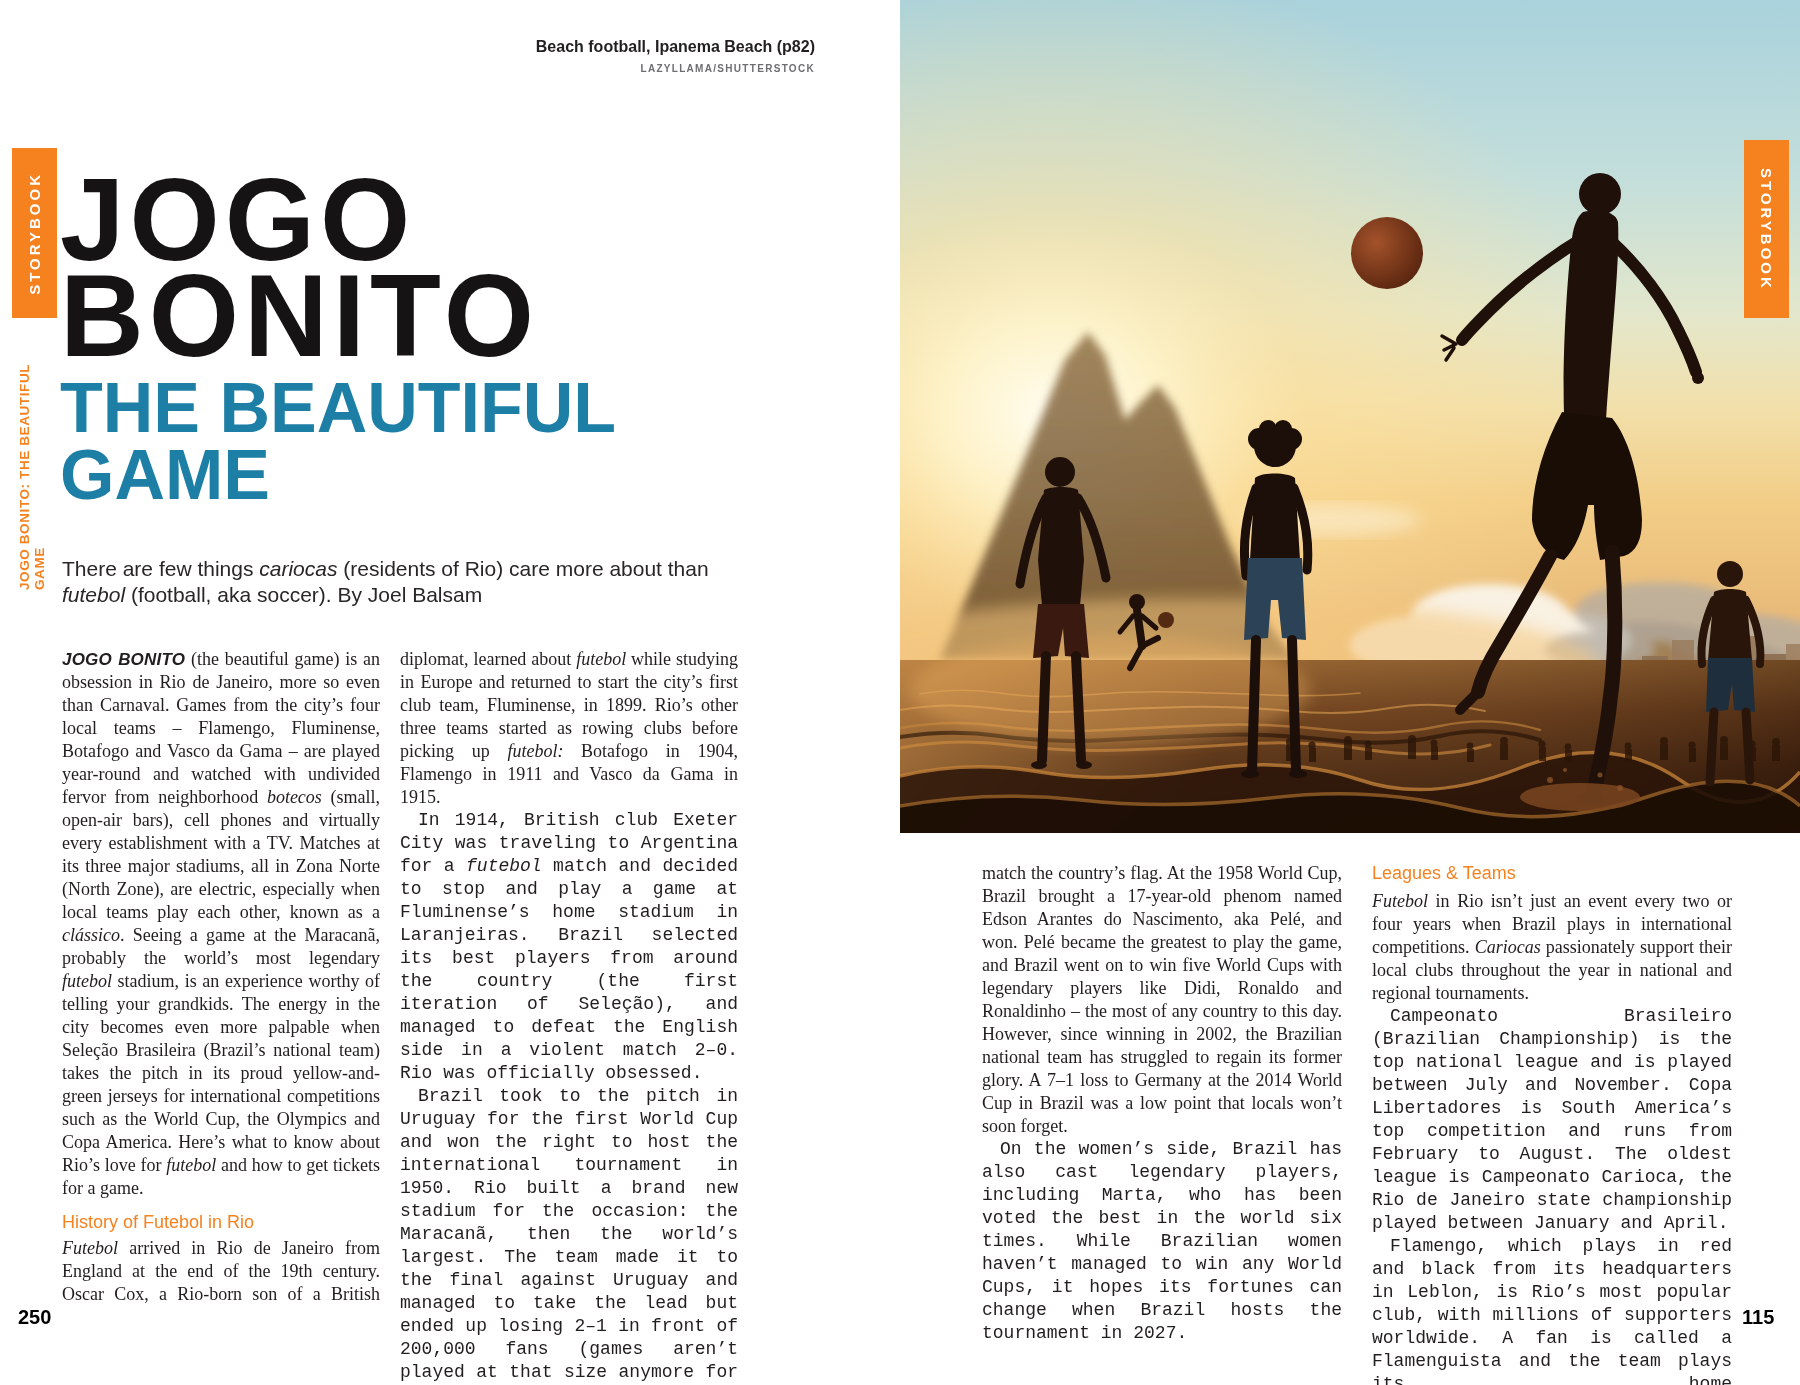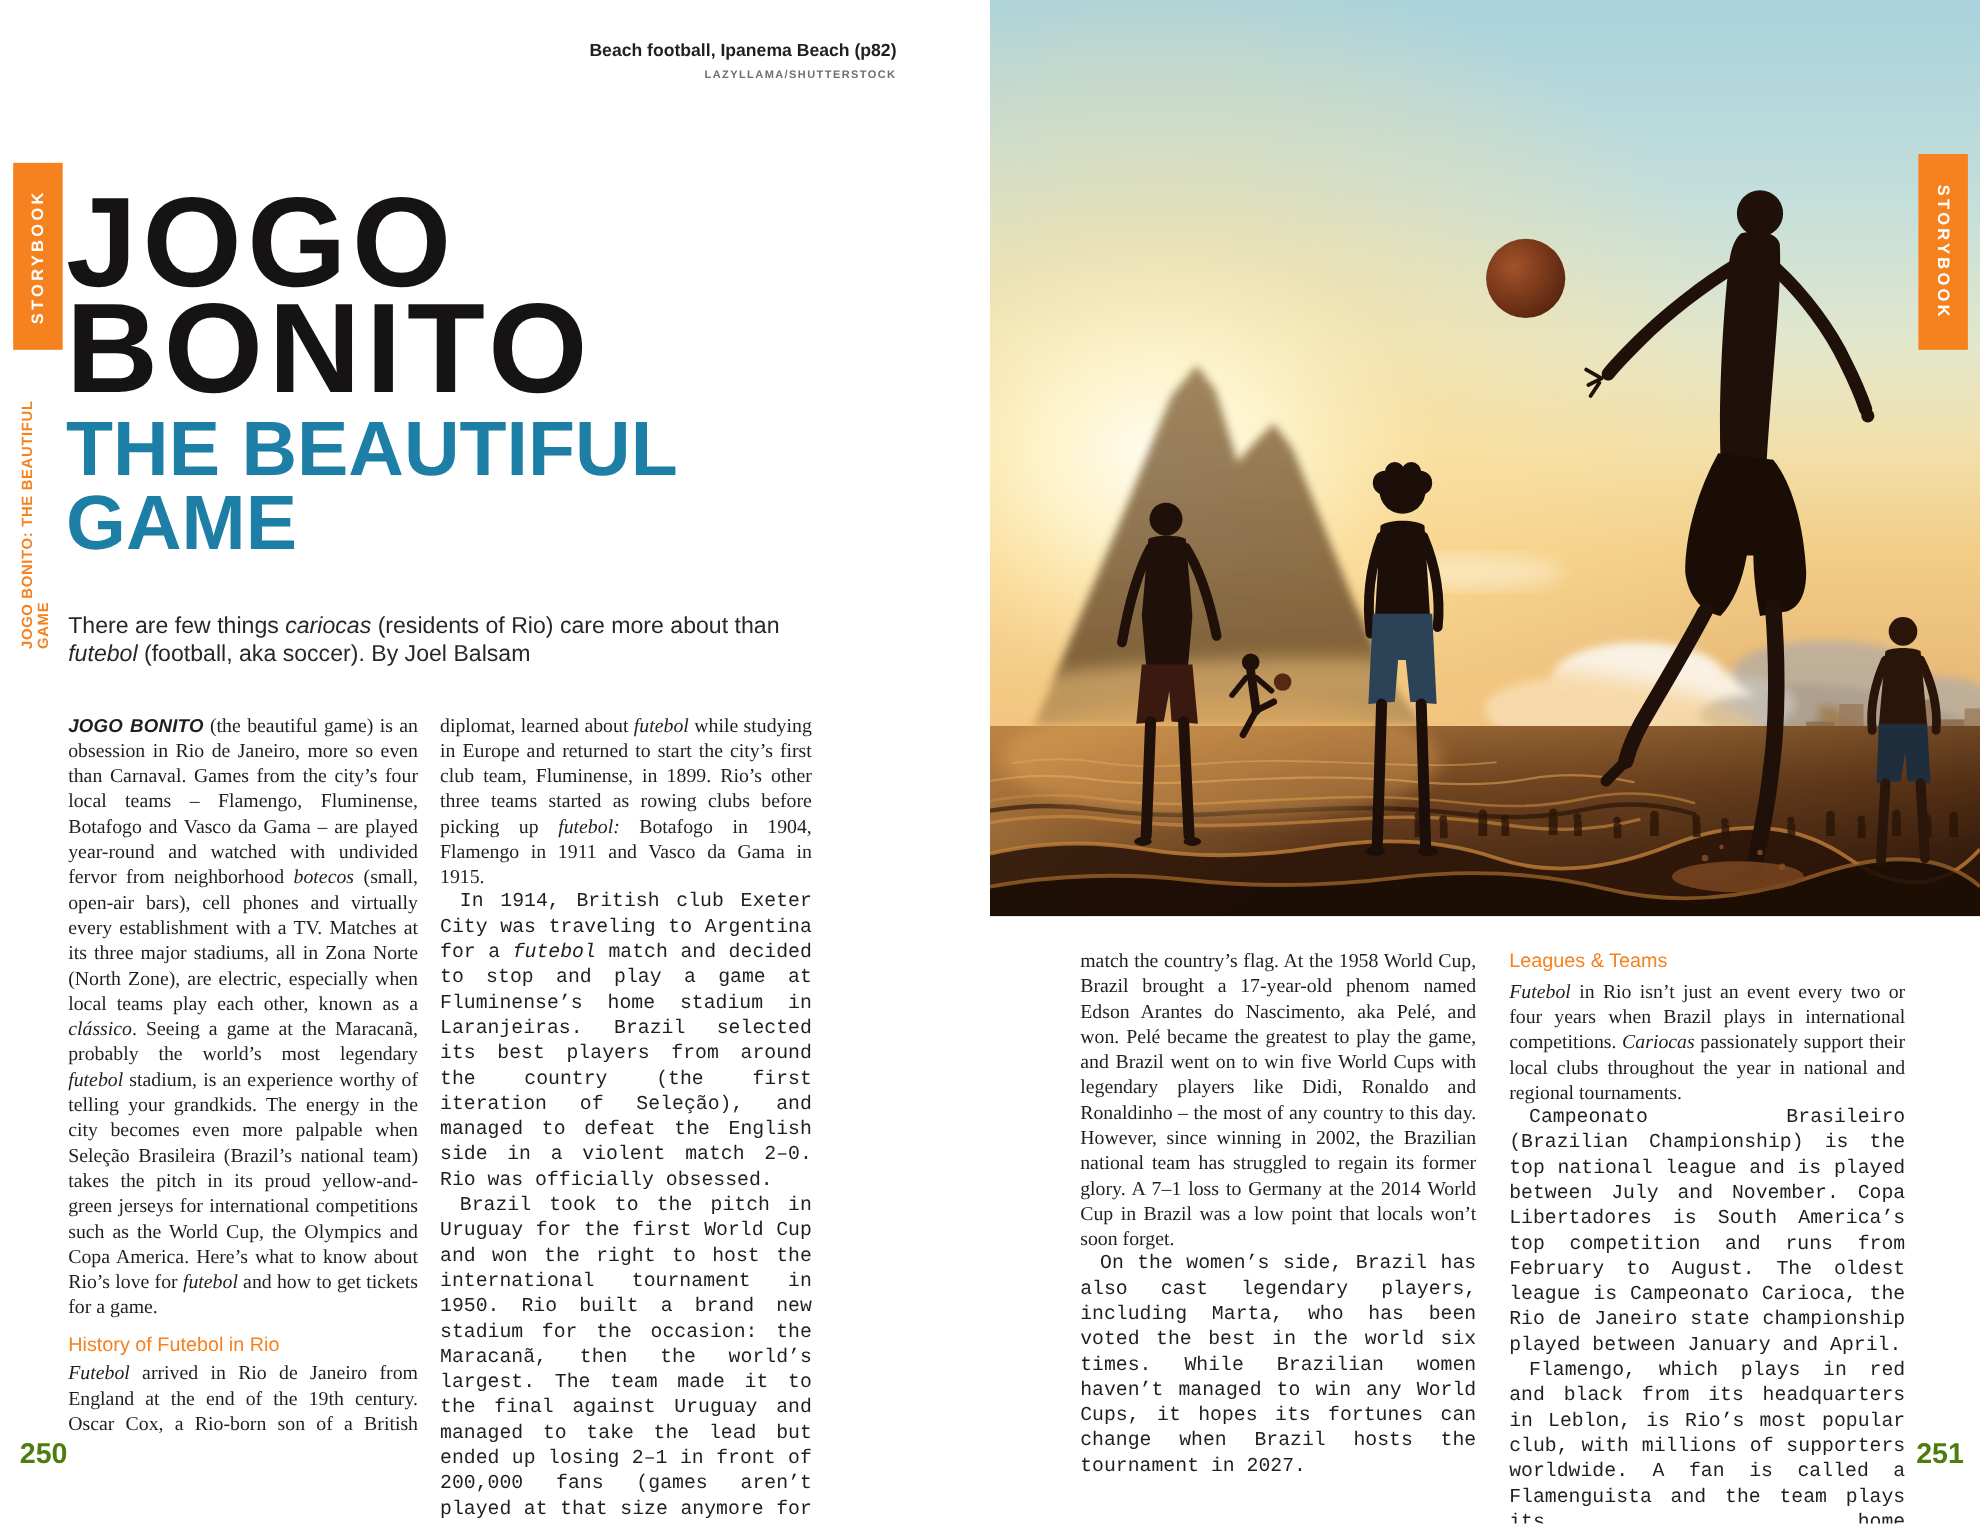--- a/index.html
+++ b/index.html
@@ -47,21 +47,21 @@
             color:var(--orange); margin:13px 0 5px; }
   .col h3:first-child { margin-top:2px; margin-bottom:7px; }
   .col em { font-style:italic; }
   .col1 { left:62px;   top:648px; width:318px; }
   .col2 { left:400px;  top:648px; width:338px; }
   .col3 { left:982px;  top:862px; width:360px; }
   .col4 { left:1372px; top:862px; width:360px; }
   .leadin { font-family:"Liberation Sans", sans-serif; font-style:italic; font-weight:700;
             font-size:17px; letter-spacing:.2px; }
 
-  .pagenum { position:absolute; font-weight:700; font-size:26px; color:#4d7c0f; }
+  .pagenum { position:absolute; font-weight:700; font-size:20px; color:#000000; }
   .pn-left  { left:18px;   top:1306px; }
   .pn-right { left:1742px; top:1306px; }
 
   .photo { position:absolute; left:900px; top:0; width:900px; height:833px; overflow:hidden; background:#c8dfdd; }
   .photo svg { display:block; }
 </style>
 </head>
 <body>
 
 <div class="spread">
@@ -307,15 +307,15 @@
   <div class="col col3">
       <p><span>match the country’s flag. At the 1958 World Cup, Brazil brought a 17-year-old phenom named Edson Arantes do Nascimento, aka Pelé, and won. Pelé became the greatest to play the game, and Brazil went on to win five World Cups with legendary players like Didi, Ronaldo and Ronaldinho – the most of any country to this day. However, since winning in 2002, the Brazilian national team has struggled to regain its former glory. A 7–1 loss to Germany at the 2014 World Cup in Brazil was a low point that locals won’t soon forget.</span></p>
       <p class="ind"><span>On the women’s side, Brazil has also cast legendary players, including Marta, who has been voted the best in the world six times. While Brazilian women haven’t managed to win any World Cups, it hopes its fortunes can change when Brazil hosts the tournament in 2027.</span></p>
     </div>
   <div class="col col4">
       <h3>Leagues &amp; Teams</h3>
       <p><em>Futebol</em><span> in Rio isn’t just an event every two or four years when Brazil plays in international competitions. </span><em>Cariocas</em><span> passionately support their local clubs throughout the year in national and regional tournaments.</span></p>
       <p class="ind"><span>Campeonato Brasileiro (Brazilian Championship) is the top national league and is played between July and November. Copa Libertadores is South America’s top competition and runs from February to August. The oldest league is Campeonato Carioca, the Rio de Janeiro state championship played between January and April.</span></p>
       <p class="ind cont"><span>Flamengo, which plays in red and black from its headquarters in Leblon, is Rio’s most popular club, with millions of supporters worldwide. A fan is called a Flamenguista and the team plays its home</span></p>
     </div>
-  <div class="pagenum pn-right">251</div>
+  <div class="pagenum pn-right">115</div>
 
 </div>
 
 </body></html>

